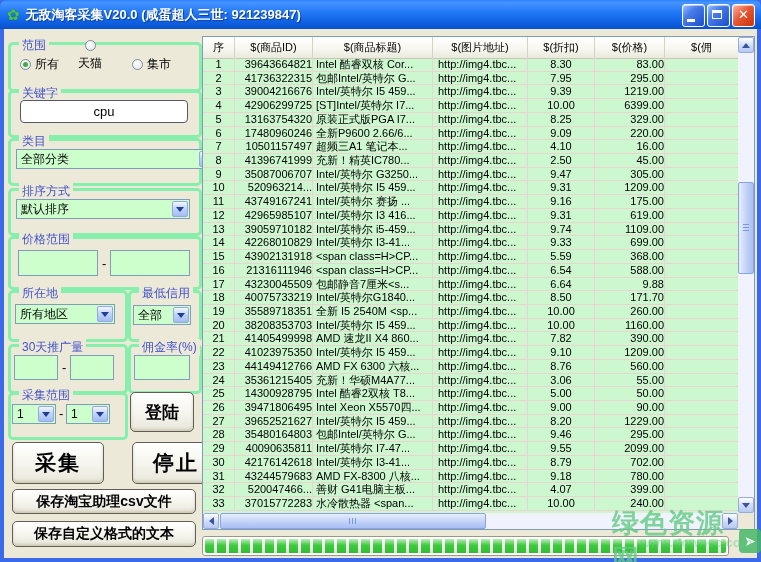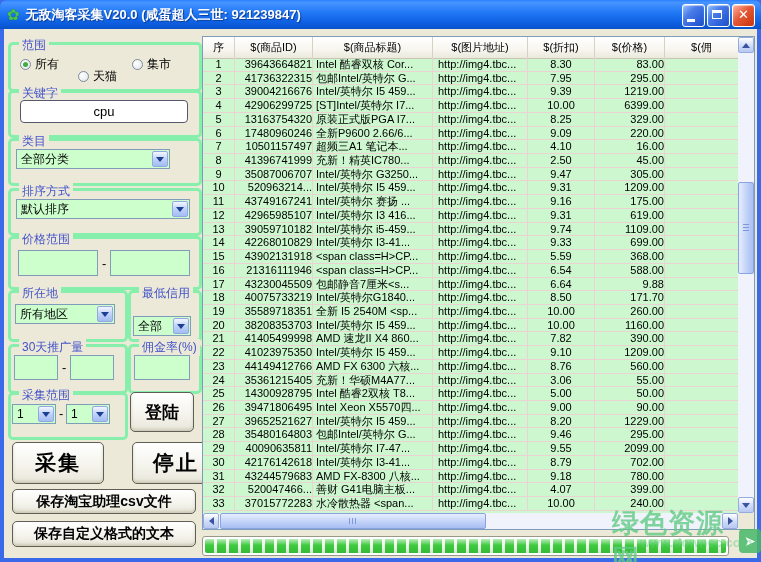--- a/index.html
+++ b/index.html
@@ -115,38 +115,38 @@
 
 <div class="client"></div>
 
 <div class="grp" style="left:8px;top:42px;width:188px;height:44px;">
   <span class="grp-label">范围</span>
 </div>
 <div class="radio checked" style="left:20px;top:56px;">
   <span class="dot"></span>
   <span>所有</span>
 </div>
-<div class="radio" style="left:78px;top:68px;">
+<div class="radio" style="left:78px;top:40px;flex-direction:column;">
   <span class="dot"></span>
   <span>天猫</span>
 </div>
 <div class="radio" style="left:132px;top:56px;">
   <span class="dot"></span>
   <span>集市</span>
 </div>
 
 <div class="grp" style="left:8px;top:90px;width:188px;height:42px;">
   <span class="grp-label">关键字</span>
 </div>
 <input class="kw-input" style="left: 20px; top: 100px; width: 168px; height: 23px;" value="cpu">
 
 <div class="grp" style="left:8px;top:138px;width:188px;height:42px;">
   <span class="grp-label">类目</span>
 </div>
-<div class="dd" style="left:16px;top:149px;width:154px;">
+<div class="dd" style="left:16px;top:149px;width:201px;">
   <span>全部分类</span>
   <span class="arrow-btn">
       <span class="tri"></span>
     </span>
 </div>
 
 <div class="grp" style="left:8px;top:188px;width:188px;height:42px;">
   <span class="grp-label">排序方式</span>
 </div>
 <div class="dd" style="left:16px;top:199px;width:174px;">
@@ -168,21 +168,21 @@
 </div>
 <div class="dd" style="left:15px;top:304px;width:100px;">
   <span>所有地区</span>
   <span class="arrow-btn">
       <span class="tri"></span>
     </span>
 </div>
 <div class="grp" style="left:128px;top:290px;width:68px;height:46px;">
   <span class="grp-label">最低信用</span>
 </div>
-<div class="dd" style="left:133px;top:316px;width:58px;">
+<div class="dd" style="left:133px;top:305px;width:58px;">
   <span>全部</span>
   <span class="arrow-btn">
       <span class="tri"></span>
     </span>
 </div>
 
 <div class="grp" style="left:8px;top:344px;width:114px;height:44px;">
   <span class="grp-label">30天推广量</span>
 </div>
 <input class="tin" style="left: 14px; top: 355px; width: 44px; height: 25px;" value="">

